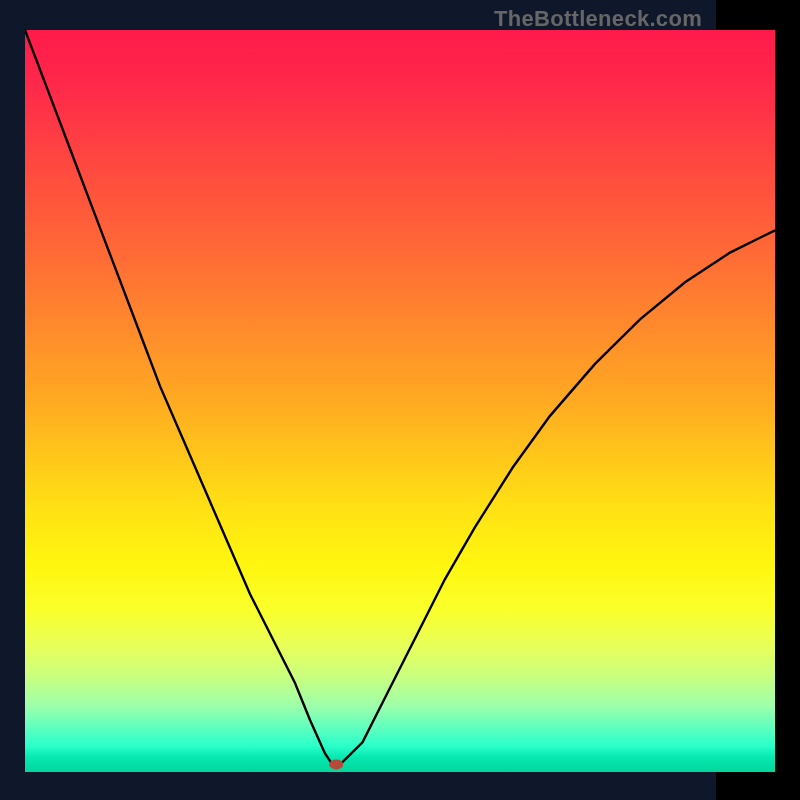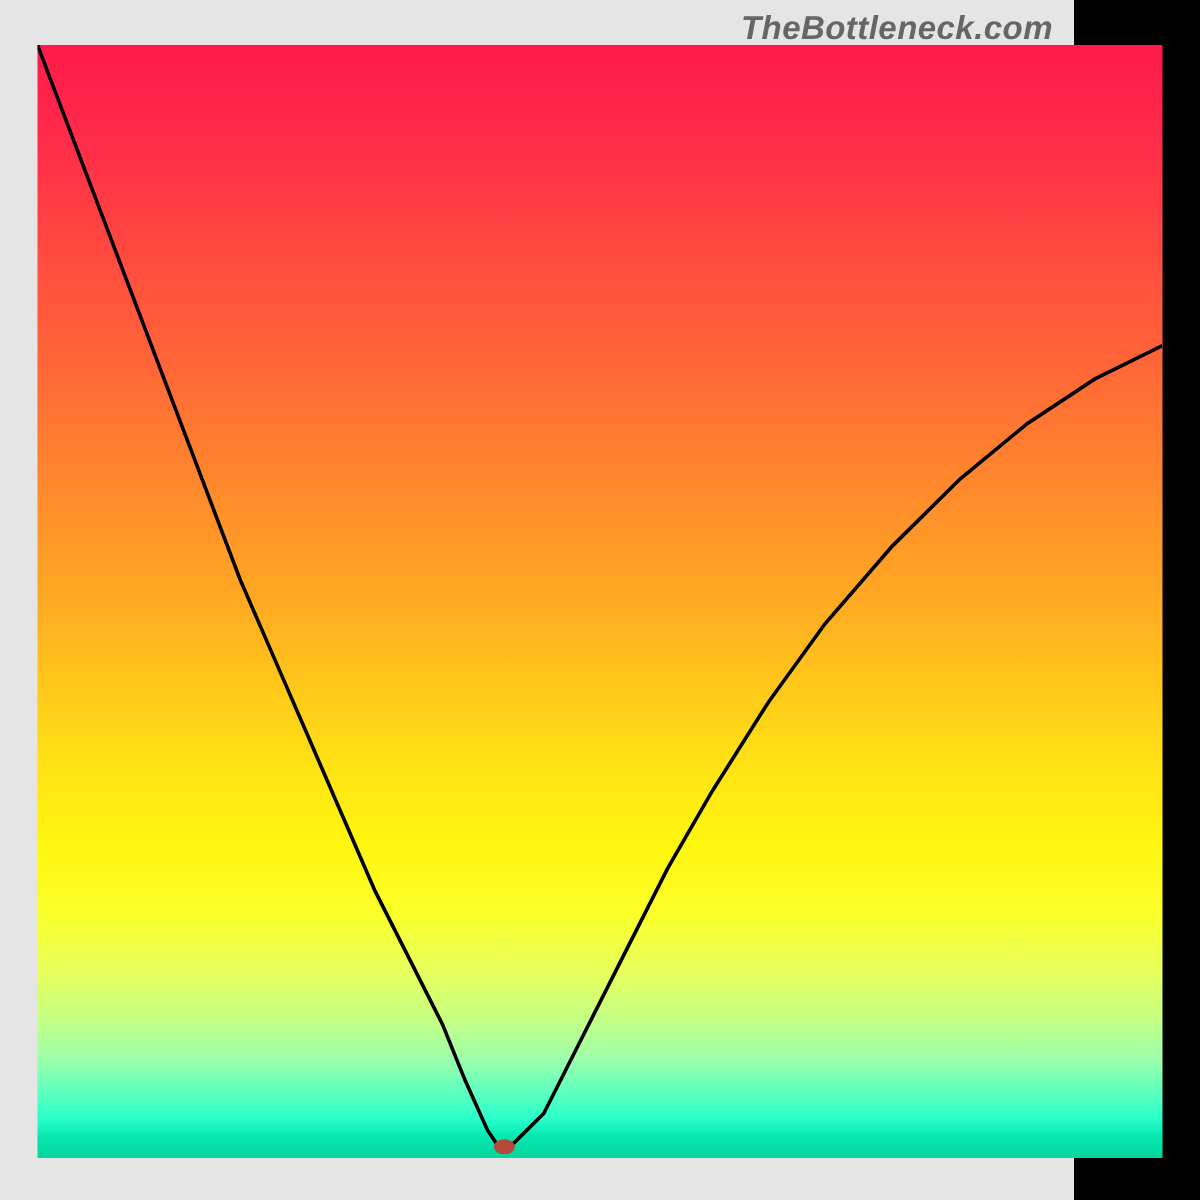--- a/index.html
+++ b/index.html
@@ -1,22 +1,21 @@
 <!DOCTYPE html>
 <html><head>
 <meta charset="utf-8">
 <style>
   * { margin: 0; padding: 0; box-sizing: border-box; }
   html, body { width: 800px; height: 800px; overflow: hidden; background: #000; }
   .outer {
     width: 716px;
     height: 800px;
-    background: #e5e5e5;
+    background: #0f172a;
     position: relative;
-    font-style: italic;
   }
   .watermark {
     position: absolute;
     top: 6px;
     right: 14px;
     font-family: Arial, sans-serif;
     font-size: 22px;
     font-weight: bold;
     color: #666;
     letter-spacing: 0.3px;

